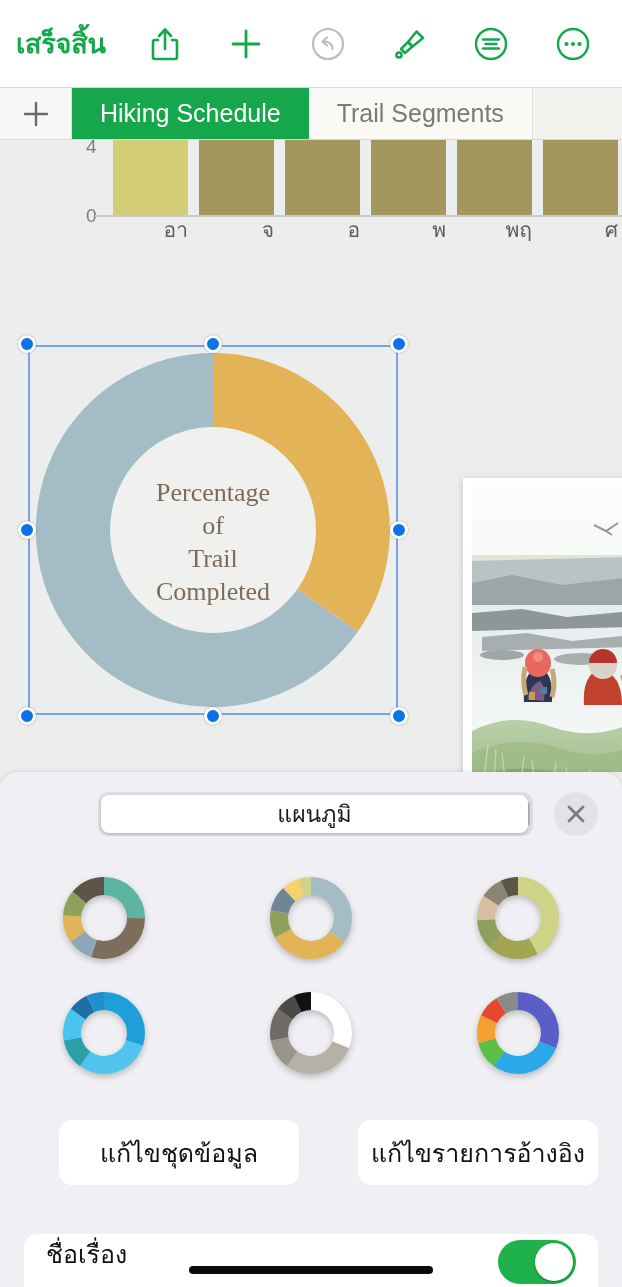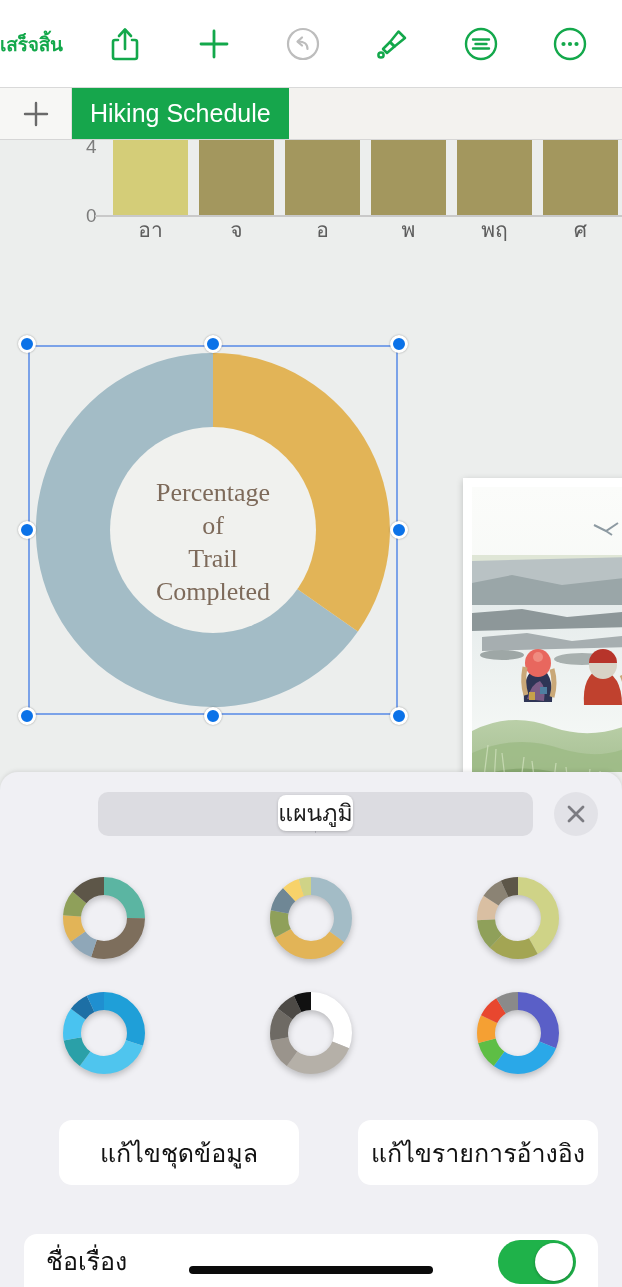--- a/index.html
+++ b/index.html
@@ -12,58 +12,58 @@
   }
 
   
   #toolbar {
     position:absolute; left:0; top:0; width:622px; height:88px;
     background:#ffffff;
     display:flex; align-items:center;
     border-bottom:1px solid #d9d9d9;
   }
   #done-btn {
-    color:#13a84b; font-size:19px; font-weight:600;
-    white-space:nowrap; letter-spacing:-.2px;
+    color:#13a84b; font-size:27px; font-weight:600;
+    margin-left:16px; white-space:nowrap; letter-spacing:-.2px;
   }
   .tb-icons { flex:1; display:flex; align-items:center; justify-content:space-around;
               padding-left:18px; padding-right:8px; }
   .tb-ico { width:46px; height:46px; display:flex; align-items:center; justify-content:center; }
   .tb-ico svg { display:block; }
 
   
   #sheetbar {
     position:absolute; left:0; top:88px; width:622px; height:52px;
     display:flex; align-items:stretch;
     background:#f7f7f5;
     border-bottom:1px solid #d6d6d6;
   }
   .sheet-plus {
     width:72px; display:flex; align-items:center; justify-content:center;
     background:#f7f7f5; border-right:1px solid #e0e0de;
   }
   .sheet-tab {
     display:flex; align-items:center; justify-content:flex-start;
-    padding:0 18px; font-size:25px; color:#7a7a7a;
+    padding:0 28px; font-size:25px; color:#7a7a7a;
     background:#faf9f6; border-right:1px solid #e0e0de;
     white-space:nowrap;
   }
   .sheet-tab.active { background:#16a64c; color:#ffffff; border-right:none; }
   .sheet-filler { flex:1; background:#f3f2ef; }
 
   
   #canvas {
     position:absolute; left:0; top:140px; width:622px; height:632px;
     background:#eceeed; overflow:hidden;
   }
   
   #barchart { position:absolute; left:0; top:0; width:622px; height:110px; }
   .bc-axis-label { position:absolute; font-size:19px; color:#7c7c7c; }
   .bc-bar { position:absolute; bottom:34px; width:75px; }
-  .bc-cat { position:absolute; bottom:4px; width:75px; text-align:center;
+  .bc-cat { position:absolute; bottom:4px; width:75px; text-align:right;
             font-size:21px; color:#5d5d5d; }
   .bc-baseline { position:absolute; left:95px; bottom:33px; width:527px;
                  height:2px; background:#c9c9c9; }
 
   
   #donut-wrap { position:absolute; left:28px; top:205px; width:370px; height:332px; }
   #sel-frame { position:absolute; left:0; top:0; width:370px; height:370px;
                border:2px solid #7ba2e8; }
   .handle { position:absolute; width:18px; height:18px; border-radius:50%;
             background:#0b72e8; border:3px solid #ffffff;
@@ -83,21 +83,20 @@
   #panel {
     position:absolute; left:0; top:772px; width:622px; height:515px;
     background:#f0f0f4; border-radius:18px 18px 0 0;
     box-shadow:0 -1px 4px rgba(0,0,0,.10);
   }
   #panel-header { position:relative; height:78px; display:flex; align-items:center; }
   #seg-control {
     position:absolute; left:98px; top:20px; width:435px; height:44px;
     background:#dcdce1; border-radius:10px; display:flex; align-items:center;
     padding:3px;
-    flex-direction:column;
   }
   .seg {
     flex:1; height:38px; display:flex; align-items:center; justify-content:center;
     font-size:23px; color:#1a1a1a; border-radius:8px; white-space:nowrap;
     position:relative;
   }
   .seg.active { background:#ffffff; box-shadow:0 1px 3px rgba(0,0,0,.20); }
   .seg-div { width:1px; height:22px; background:#b9b9c0; }
   #close-btn {
     position:absolute; right:24px; top:20px; width:44px; height:44px;
@@ -118,21 +117,21 @@
   .act-btn {
     flex:1; height:65px; background:#ffffff; border-radius:13px;
     display:flex; align-items:center; justify-content:center;
     font-size:25px; color:#111111; white-space:nowrap;margin-left:35px;
   }
 
   
   #title-row {
     position:absolute; left:24px; top:1234px; width:574px; height:53px;
     background:#ffffff; border-radius:13px 13px 0 0;
-    display:flex; align-items:center; padding:0 22px;
+    display:flex; padding:0 22px;
   }
   #title-label { font-size:25px; color:#111111; }
   #toggle {
     position:absolute; right:22px; top:6px;
     width:78px; height:44px; border-radius:22px; background:#1fb24a;
   }
   #toggle .knob { position:absolute; right:3px; top:3px; width:38px; height:38px;
                   border-radius:50%; background:#ffffff;
                   box-shadow:0 1px 3px rgba(0,0,0,.3); }
   #home-indicator {
@@ -197,20 +196,23 @@
 </div>
 
 <div id="sheetbar">
   <div class="sheet-plus">
     <svg width="30" height="30" viewBox="0 0 30 30">
       <path d="M15 4 V26 M4 15 H26" stroke="#6a6a6a" stroke-width="2.4" stroke-linecap="round"></path>
     </svg>
   </div>
   <div class="sheet-tab active">
     <span>Hiking Schedule</span>
+  </div>
+  <div class="sheet-tab">
+    <span>Trail Segments</span>
   </div>
   <div class="sheet-filler"></div>
 </div>
 
 <div id="canvas">
 
   <div id="barchart">
     <div class="bc-axis-label" style="left:86px; top:-4px;">4</div>
     <div class="bc-axis-label" style="left:86px; top:65px;">0</div>
 

